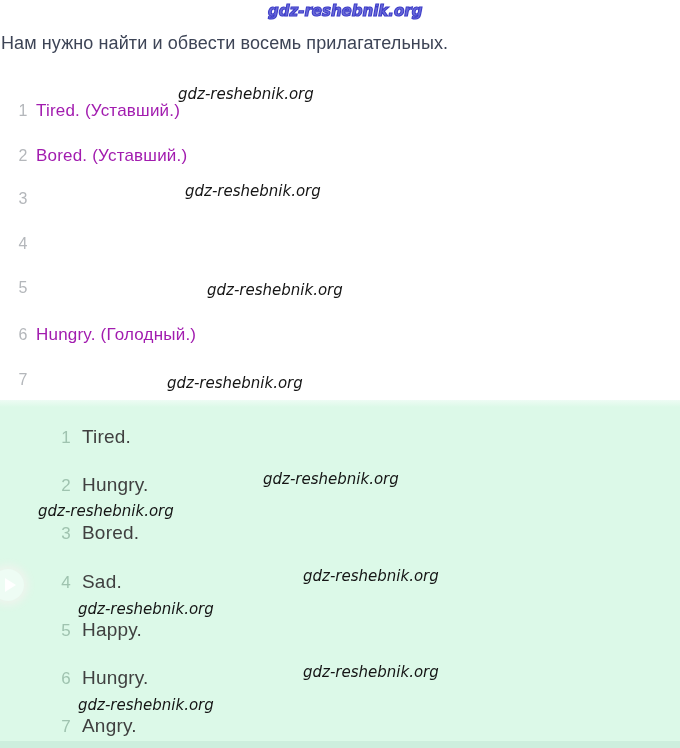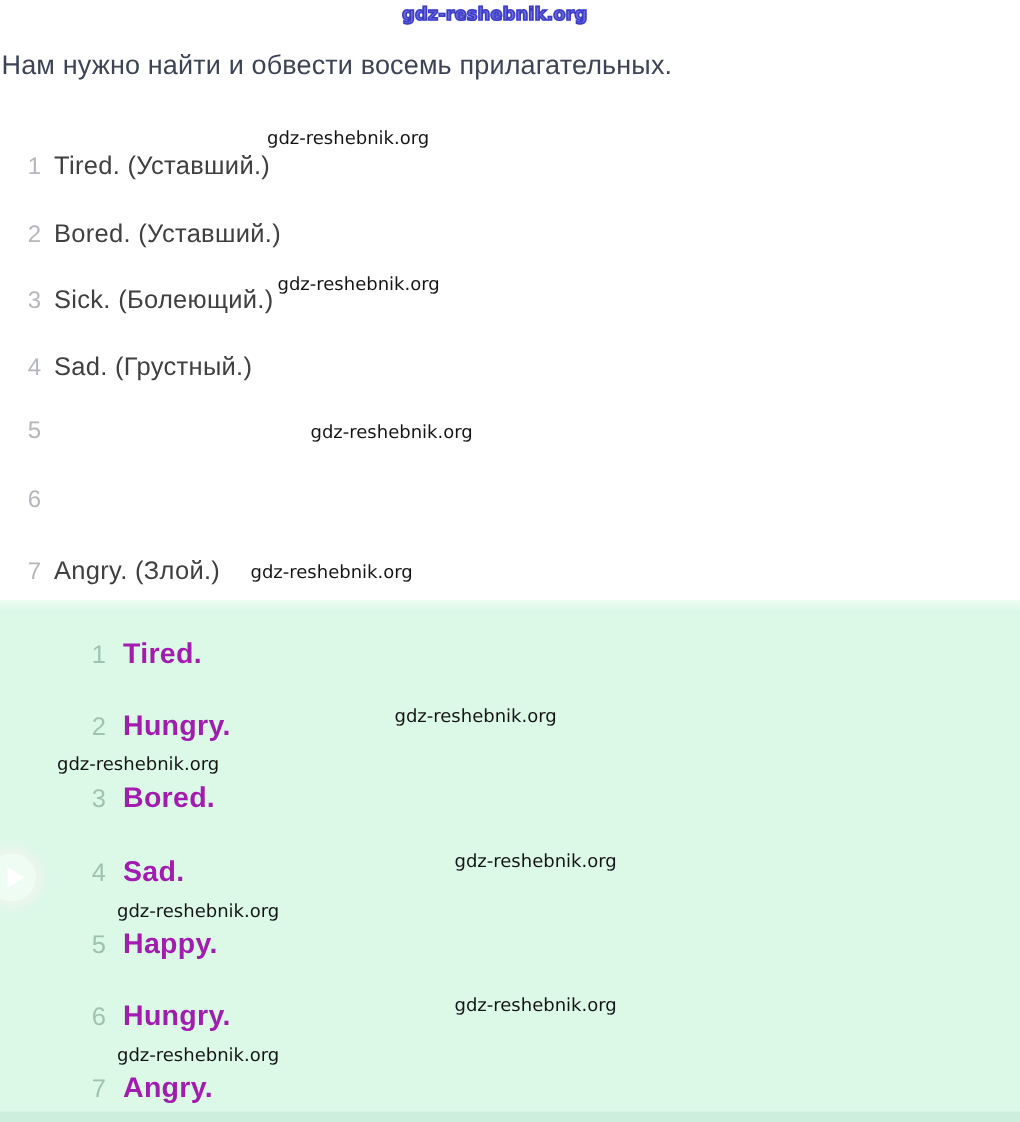--- a/index.html
+++ b/index.html
@@ -9,24 +9,25 @@
     width:680px; height:748px;
     background:#ffffff;
     font-family:"Liberation Sans", sans-serif;
     overflow:hidden;
   }
 
   
   .wm {
     position:absolute;
     font-family:"DejaVu Sans", sans-serif;
-    font-size:12px;
+    font-size:15px;
     color:#151515;
     white-space:nowrap;
     letter-spacing:0px;
+    font-style:italic;
   }
   .wm-top {
     left:268px; top:2px;
     font-weight:bold;
     color:rgba(90,90,215,0.28);
     -webkit-text-stroke:1.1px #3c3cc8;
     text-shadow:0 0 1px #6a6ad8;
   }
   .wm1 { left:178px; top:85px; }
   .wm2 { left:185px; top:182px; }
@@ -60,21 +61,21 @@
   }
   .task-row .num {
     width:22px;
     text-align:center;
     font-size:16px;
     color:#b4b7bb;
     flex:0 0 auto;
   }
   .task-row .label {
     margin-left:2px;
-    color:#404040;
+    color:#a21caf;
   }
   .t1 { top:101px; } .t2 { top:146px; } .t3 { top:190px; }
   .t4 { top:235px; } .t5 { top:279px; } .t6 { top:325px; }
   .t7 { top:371px; }
 
   
   .answer-panel {
     position:absolute;
     left:0; top:400px;
     width:680px; height:348px;
@@ -97,22 +98,22 @@
   }
   .ans-row .num {
     width:24px;
     text-align:center;
     font-size:17px;
     color:#9fc3af;
     flex:0 0 auto;
   }
   .ans-row .label {
     margin-left:4px;
-    font-weight:700;
-    color:#a21caf;
+    font-weight:400;
+    color:#404040;
   }
   .g1 { top:426px; } .g2 { top:474px; } .g3 { top:522px; }
   .g4 { top:571px; } .g5 { top:619px; } .g6 { top:667px; }
   .g7 { top:715px; }
 
   
   .play-btn {
     position:absolute;
     left:-8px; top:569px;
     width:32px; height:32px;
@@ -140,35 +141,33 @@
 <div class="task-row t1">
   <span class="num">1</span>
   <span class="label">Tired. (Уставший.)</span>
 </div>
 <div class="task-row t2">
   <span class="num">2</span>
   <span class="label">Bored. (Уставший.)</span>
 </div>
 <div class="task-row t3">
   <span class="num">3</span>
-  <span class="label">Sick. (Болеющий.)</span>
 </div>
 <div class="task-row t4">
   <span class="num">4</span>
-  <span class="label">Sad. (Грустный.)</span>
 </div>
 <div class="task-row t5">
   <span class="num">5</span>
 </div>
 <div class="task-row t6">
   <span class="num">6</span>
+  <span class="label">Hungry. (Голодный.)</span>
 </div>
 <div class="task-row t7">
   <span class="num">7</span>
-  <span class="label">Angry. (Злой.)</span>
 </div>
 
 <div class="wm wm1">gdz-reshebnik.org</div>
 <div class="wm wm2">gdz-reshebnik.org</div>
 <div class="wm wm3">gdz-reshebnik.org</div>
 <div class="wm wm4">gdz-reshebnik.org</div>
 
 <div class="answer-panel"></div>
 
 <div class="ans-row g1">

